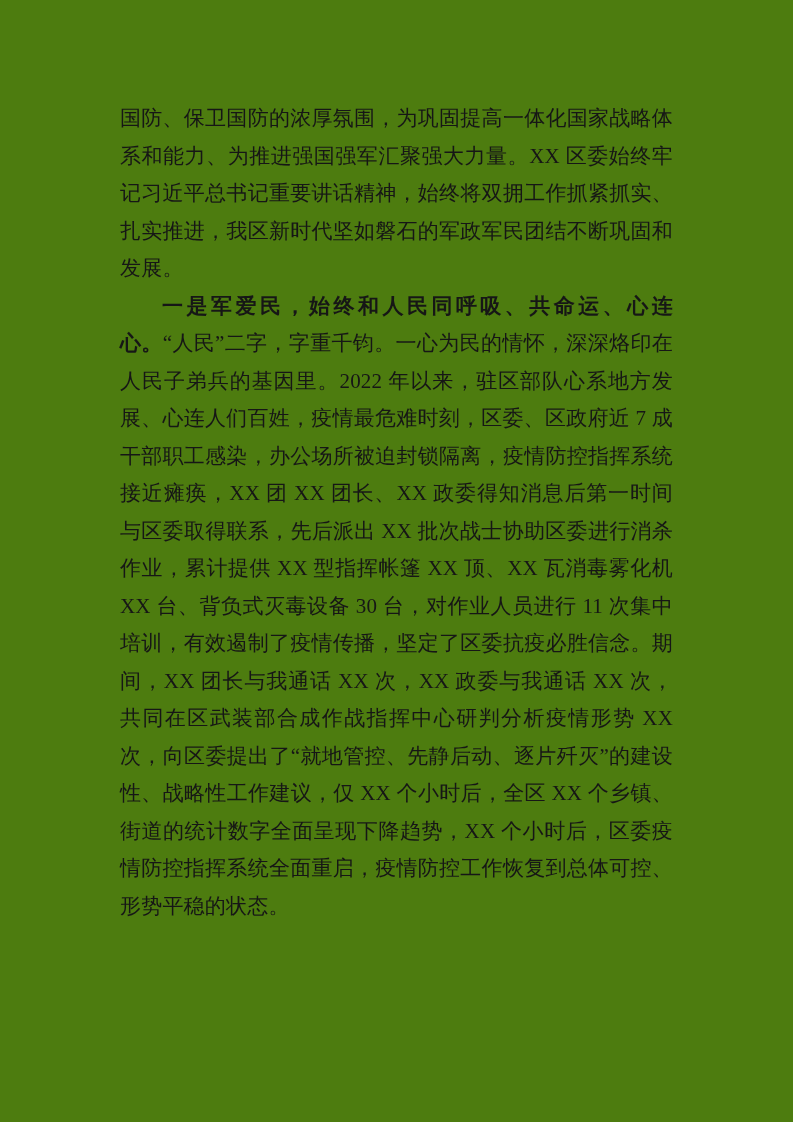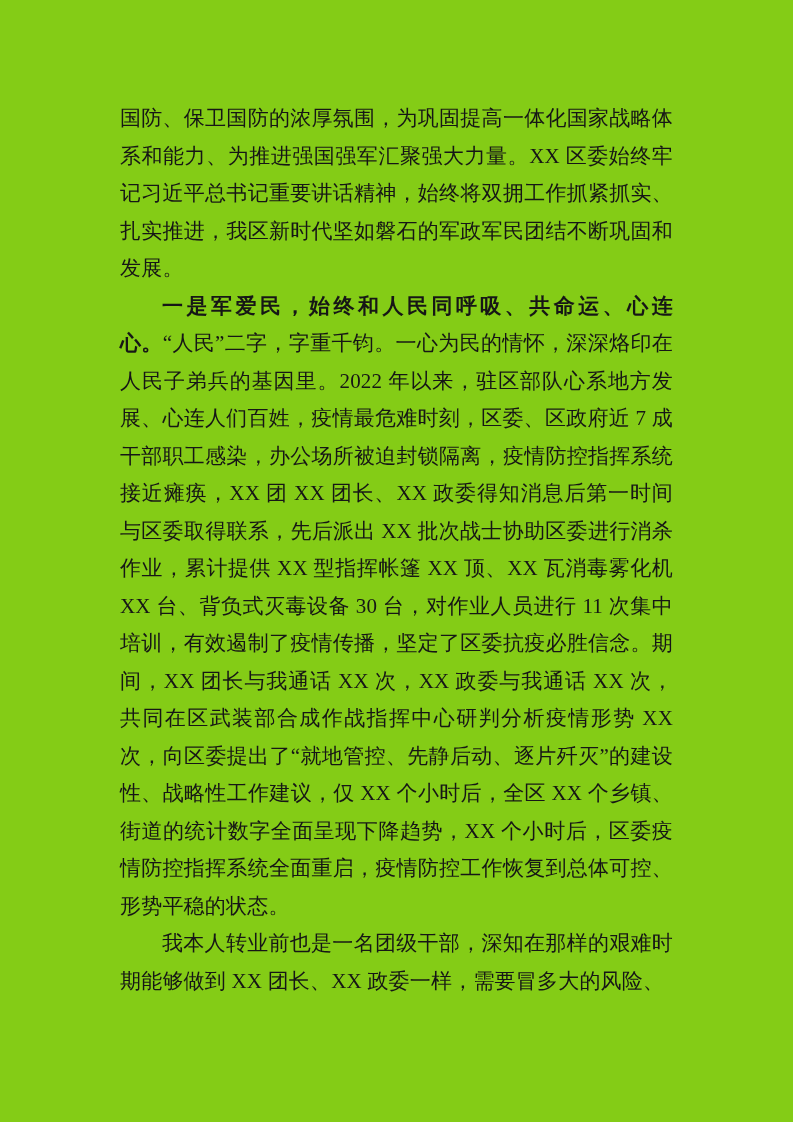--- a/index.html
+++ b/index.html
@@ -4,21 +4,21 @@
 <style>
   html, body {
     margin: 0;
     padding: 0;
     background: #ffffff;
   }
   .page {
     position: relative;
     width: 793px;
     height: 1122px;
-    background: #84cc16;
+    background: #4d7c0f;
     overflow: hidden;
   }
   .content {
     position: absolute;
     left: 120px;
     top: 100px;
     width: 553px;
   }
   p.para {
     margin: 0;
@@ -42,16 +42,15 @@
 </head>
 <body>
 
 <div class="page">
   <div class="content">
 
     <p class="para">国防、保卫国防的浓厚氛围，为巩固提高一体化国家战略体系和能力、为推进强国强军汇聚强大力量。XX 区委始终牢记习近平总书记重要讲话精神，始终将双拥工作抓紧抓实、扎实推进，我区新时代坚如磐石的军政军民团结不断巩固和发展。</p>
 
     <p class="para indent"><span class="bold-lead">一是军爱民，始终和人民同呼吸、共命运、心连心。</span><span>“人民”二字，字重千钧。一心为民的情怀，深深烙印在人民子弟兵的基因里。2022 年以来，驻区部队心系地方发展、心连人们百姓，疫情最危难时刻，区委、区政府近 7 成干部职工感染，办公场所被迫封锁隔离，疫情防控指挥系统接近瘫痪，XX 团 XX 团长、XX 政委得知消息后第一时间与区委取得联系，先后派出 XX 批次战士协助区委进行消杀作业，累计提供 XX 型指挥帐篷 XX 顶、XX 瓦消毒雾化机 XX 台、背负式灭毒设备 30 台，对作业人员进行 11 次集中培训，有效遏制了疫情传播，坚定了区委抗疫必胜信念。期间，XX 团长与我通话 XX 次，XX 政委与我通话 XX 次，共同在区武装部合成作战指挥中心研判分析疫情形势 XX 次，向区委提出了“就地管控、先静后动、逐片歼灭”的建设性、战略性工作建议，仅 XX 个小时后，全区 XX 个乡镇、街道的统计数字全面呈现下降趋势，XX 个小时后，区委疫情防控指挥系统全面重启，疫情防控工作恢复到总体可控、形势平稳的状态。</span></p>
 
-    <p class="para indent">我本人转业前也是一名团级干部，深知在那样的艰难时期能够做到 XX 团长、XX 政委一样，需要冒多大的风险、</p>
 
   </div>
 </div>
 
 </body></html>

